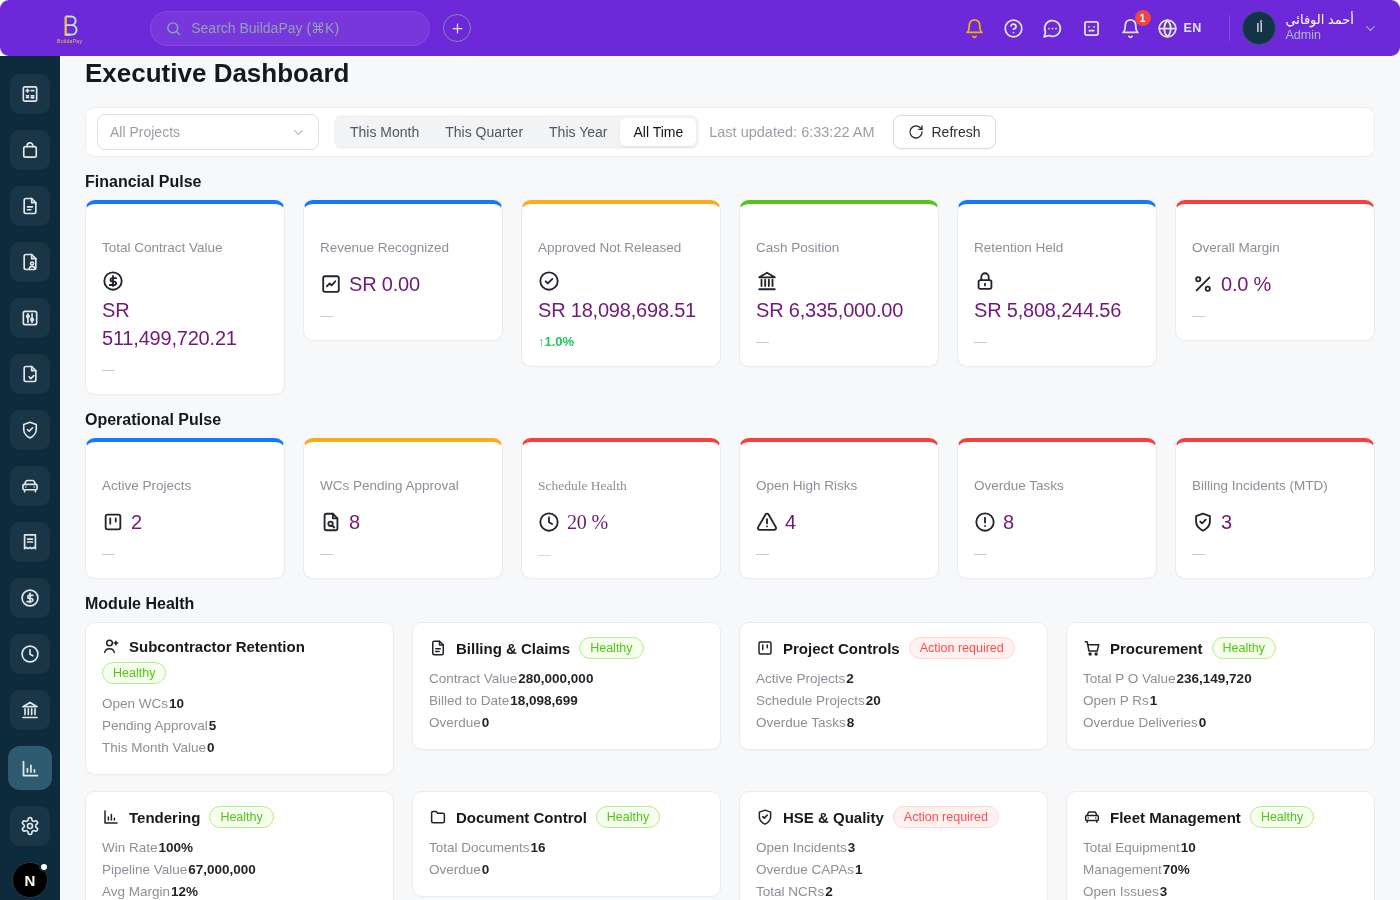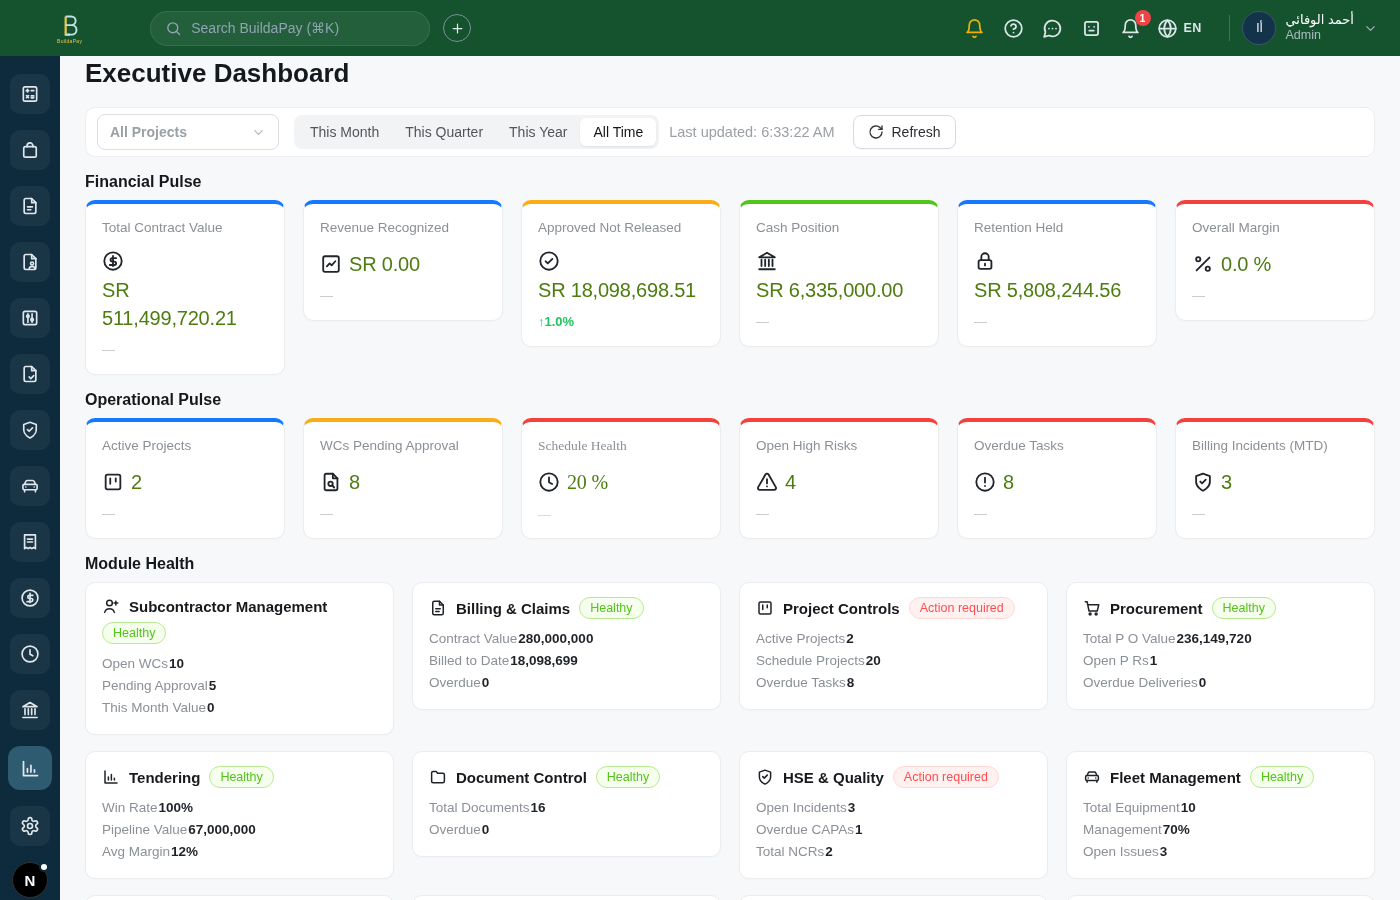--- a/index.html
+++ b/index.html
@@ -1,21 +1,21 @@
 <!DOCTYPE html>
 <html><head>
 <meta charset="utf-8">
 <style>
   * { margin:0; padding:0; box-sizing:border-box; }
   html,body { width:1400px; height:900px; overflow:hidden; }
   body { font-family:"Liberation Sans","DejaVu Sans",sans-serif; background:#f7f8f9; color:#1f2328; }
   .icn { display:block; }
 
   
-  .topbar { position:fixed; top:0; left:0; right:0; height:56px; background:#14532d; display:flex; align-items:center; z-index:20; }
+  .topbar { position:fixed; top:0; left:0; right:0; height:56px; background:#6d28d9; display:flex; align-items:center; z-index:20;border-radius:9px; }
   .logo { margin-left:57px; display:flex; flex-direction:column; align-items:center; cursor:pointer; }
   .logo-caption { font-size:5px; color:#e8c54a; letter-spacing:.3px; margin-top:-1px; }
   .searchbox { margin-left:68px; width:280px; height:35px; background:rgba(255,255,255,.07); border:1px solid rgba(255,255,255,.09); border-radius:18px; display:flex; align-items:center; padding:0 14px; gap:9px; color:#8fa3b2; }
   .searchbox input { background:transparent; border:none; outline:none; color:#cfdbe3; font-size:14px; width:100%; font-family:inherit; }
   .searchbox input::placeholder { color:#8fa3b2; }
   .plus-btn { margin-left:13px; width:28px; height:28px; border-radius:50%; border:1.5px solid #7d8f9b; background:transparent; color:#dfe7ec; display:grid; place-items:center; cursor:pointer; }
   .tb-right { margin-left:auto; display:flex; align-items:center; gap:13px; margin-right:22px; }
   .tb-btn { position:relative; width:26px; height:26px; background:transparent; border:none; color:#dce5ea; display:grid; place-items:center; cursor:pointer; }
   .tb-badge { position:absolute; top:-5px; right:-7px; min-width:16px; height:16px; border-radius:9px; background:#ef4444; color:#fff; font-size:10.5px; font-weight:700; display:grid; place-items:center; padding:0 3px; }
   .tb-lang { display:flex; align-items:center; gap:6px; width:auto; font-size:12.5px; font-weight:700; letter-spacing:.3px; }
@@ -32,35 +32,35 @@
   .sb-item { width:40px; height:40px; flex:0 0 40px; border-radius:10px; border:none; background:rgba(255,255,255,.05); color:#dfe7ec; display:grid; place-items:center; cursor:pointer; }
   .sb-item.active { background:#2e5b70; width:44px; height:44px; flex:0 0 44px; border-radius:12px; }
   .dev-badge { position:relative; margin-top:0px; width:36px; height:36px; flex:0 0 36px; border-radius:50%; background:#000; border:1px solid #333; color:#fff; font-size:15px; font-weight:600; display:grid; place-items:center; cursor:pointer; }
   .dev-dot { position:absolute; top:-1px; right:-2px; width:10px; height:10px; border-radius:50%; background:#fff; border:2px solid #0e2b3d; }
 
   
   .main { margin-left:60px; margin-top:56px; padding:0 25px; }
   .page-title { font-size:26px; font-weight:700; color:#15181c; margin-top:20px; line-height:34px; }
 
   .filterbar { margin-top:17px; background:#fff; border:1px solid #ebedf0; border-radius:10px; height:50px; display:flex; align-items:center; padding:0 11px; gap:15px; }
-  .proj-select { width:182px; height:36px; border:1px solid #dcdee2; border-radius:8px; background:#fff; display:flex; align-items:center; justify-content:space-between; padding:0 12px; color:#9aa0a6; font-size:14px; cursor:pointer;font-weight:bold; }
+  .proj-select { width:222px; height:36px; border:1px solid #dcdee2; border-radius:8px; background:#fff; display:flex; align-items:center; justify-content:space-between; padding:0 12px; color:#9aa0a6; font-size:14px; cursor:pointer; }
   .proj-select .icn { color:#b6b9bf; }
   .seg { background:#f2f3f5; border-radius:8px; padding:3px; display:flex; align-items:center; }
   .seg-item { border:none; background:transparent; font-family:inherit; font-size:14px; color:#52565c; padding:6px 13px; border-radius:6px; cursor:pointer; white-space:nowrap; }
   .seg-item.active { background:#fff; color:#141619; box-shadow:0 1px 2px rgba(0,0,0,.08); }
   .last-updated { font-size:14.5px; color:#9b9fa5; margin-left:-5px; white-space:nowrap; }
   .refresh-btn { margin-left:3px; height:34px; border:1px solid #d9dbdf; border-radius:8px; background:#fff; display:flex; align-items:center; gap:8px; padding:0 14px; font-size:14px; color:#2c2f33; font-family:inherit; cursor:pointer; box-shadow:0 1px 1px rgba(0,0,0,.03); }
 
   .section-title { font-size:16px; font-weight:700; color:#15181c; margin:16px 0 9px; }
 
   .kpi-grid { display:grid; grid-template-columns:repeat(6,1fr); gap:18px; align-items:start; }
   .kpi-card { background:#fff; border:1px solid #ececee; border-top:4px solid #1677ff; border-radius:10px; padding:15px 16px 16px; box-shadow:0 1px 2px rgba(0,0,0,.02); }
-  .kpi-title { font-size:13.5px; color:#8b9097; line-height:18px; }
+  .kpi-title { font-size:13.5px; color:#8b9097; line-height:18px;margin-top:20px; }
   .kpi-valrow { margin-top:13px; display:flex; flex-wrap:wrap; align-items:center; column-gap:7px; row-gap:4px; color:#21242a; }
-  .kpi-value { font-size:20px; line-height:28px; color:#4d7c0f; letter-spacing:-.2px; }
+  .kpi-value { font-size:20px; line-height:28px; color:#701a75; letter-spacing:-.2px; }
   .kpi-change { margin-top:10px; font-size:13px; color:#c2c5c9; line-height:16px; }
 
   .mod-grid { display:grid; grid-template-columns:repeat(4,1fr); column-gap:18px; row-gap:16px; align-items:start; margin-bottom:0; }
   .mod-card { background:#fff; border:1px solid #ececee; border-radius:10px; padding:14px 16px 15px; box-shadow:0 1px 2px rgba(0,0,0,.02); }
   .mod-head { display:flex; flex-wrap:wrap; align-items:center; column-gap:9px; row-gap:7px; }
   .mod-title { font-size:15px; font-weight:700; color:#17191d; }
   .mod-head .icn { color:#1f2328; }
   .badge { font-size:12.5px; line-height:18px; padding:1px 10px; border-radius:999px; white-space:nowrap; }
   .badge.healthy { color:#52c41a; background:#f6ffed; border:1px solid #b7eb8f; }
   .badge.action { color:#ff4d4f; background:#fff1f0; border:1px solid #ffd8d6; }
@@ -444,21 +444,21 @@
 
   <h2 class="section-title">Module Health</h2>
   <div class="mod-grid" id="mod-grid">
       <div class="mod-card">
         <div class="mod-head">
           <svg class="icn" width="18" height="18" viewBox="0 0 24 24" fill="none" stroke="currentColor" stroke-width="2" stroke-linecap="round" stroke-linejoin="round">
             <circle cx="10" cy="8" r="3.8"></circle>
             <path d="M3.5 20.5c.9-3.2 3.4-5 6.5-5s5.6 1.8 6.5 5"></path>
             <path d="M18.5 5.5v5M21 8h-5"></path>
           </svg>
-          <span class="mod-title">Subcontractor Management</span>
+          <span class="mod-title">Subcontractor Retention</span>
           <span class="badge healthy">Healthy</span>
         </div>
         <div class="mod-stats">
           <div class="mod-stat"><span class="lbl">Open WCs</span><span class="val">10</span></div>
           <div class="mod-stat"><span class="lbl">Pending Approval</span><span class="val">5</span></div>
           <div class="mod-stat"><span class="lbl">This Month Value</span><span class="val">0</span></div>
         </div>
       </div>
       <div class="mod-card">
         <div class="mod-head">

